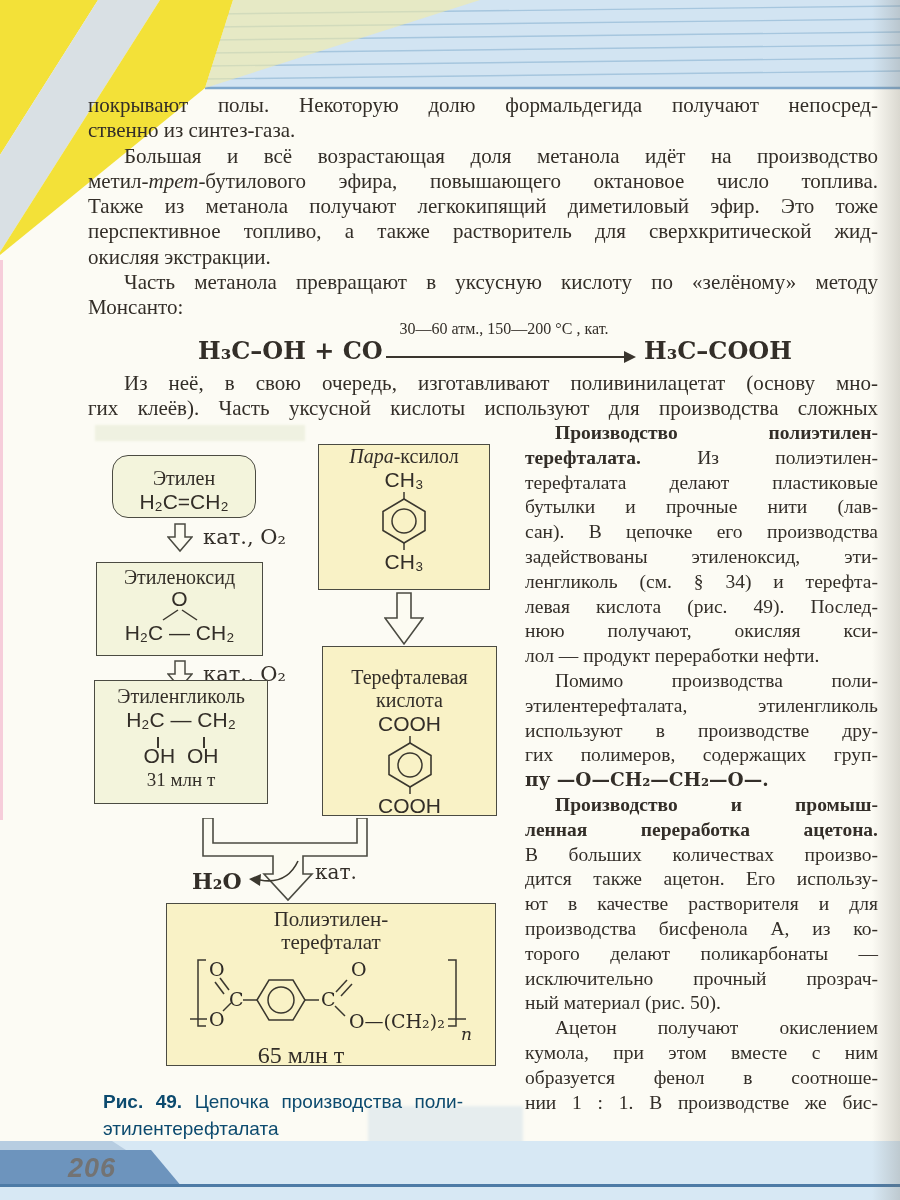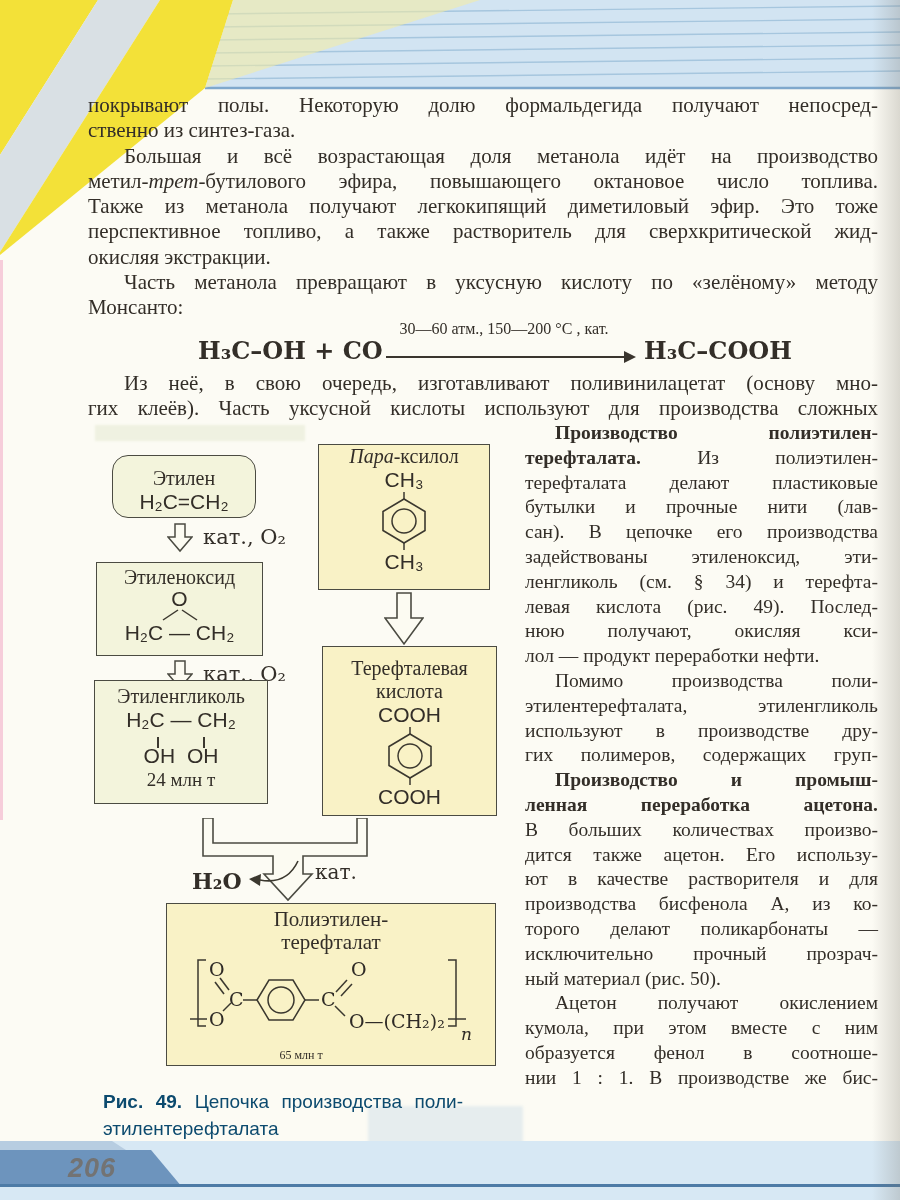--- a/index.html
+++ b/index.html
@@ -116,20 +116,21 @@
     <span class="line j">сан). В цепочке его производства</span>
     <span class="line j">задействованы этиленоксид, эти-</span>
     <span class="line j">ленгликоль (см. § 34) и терефта-</span>
     <span class="line j">левая кислота (рис. 49). Послед-</span>
     <span class="line j">нюю получают, окисляя кси-</span>
     <span class="line">лол — продукт переработки нефти.</span>
     <span class="line j ind">Помимо производства поли-</span>
     <span class="line j">этилентерефталата, этиленгликоль</span>
     <span class="line j">используют в производстве дру-</span>
     <span class="line j">гих полимеров, содержащих груп-</span>
+    <span class="line chem" style="font-size:18.5px">пу —O—CH₂—CH₂—O—.</span>
     <span class="line j ind b">Производство и промыш-</span>
     <span class="line j b">ленная переработка ацетона.</span>
     <span class="line j">В больших количествах произво-</span>
     <span class="line j">дится также ацетон. Его использу-</span>
     <span class="line j">ют в качестве растворителя и для</span>
     <span class="line j">производства бисфенола А, из ко-</span>
     <span class="line j">торого делают поликарбонаты —</span>
     <span class="line j">исключительно прочный прозрач-</span>
     <span class="line">ный материал (рис. 50).</span>
     <span class="line j ind">Ацетон получают окислением</span>
@@ -162,40 +163,40 @@
     <polygon points="8,1 18,1 18,14 25,14 13,28 1,14 8,14" fill="#fcfbf2" stroke="#4b4b42" stroke-width="1.5"></polygon>
   </svg>
   <div class="abs small-lab" style="left:203px;top:662px;">кат., O₂</div>
 
   <div class="fbox fill-a" style="left:94px;top:680px;width:174px;height:124px;padding-top:4px;">
     <div class="t">Этиленгликоль</div>
     <div class="f">H₂C — CH₂</div>
     <div class="pipe" style="left:62px;top:56px;"></div>
     <div class="pipe" style="left:108px;top:56px;"></div>
     <div class="f" style="margin-top:12px;word-spacing:6px;">OH OH</div>
-    <div class="t" style="font-size:19px;">24 млн т</div>
+    <div class="t" style="font-size:19px;">31 млн т</div>
   </div>
 
   <div class="fbox fill-b" style="left:318px;top:444px;width:172px;height:146px;">
     <div class="t"><span class="it">Пара</span><span>-ксилол</span></div>
     <div class="f">CH₃</div>
     <svg width="60" height="58" style="display:block;margin:0 auto;">
       <line x1="30" y1="0" x2="30" y2="7" stroke="#3b382f" stroke-width="1.5"></line>
       <polygon points="30,7 51,19.5 51,38.5 30,51 9,38.5 9,19.5" fill="none" stroke="#3b382f" stroke-width="1.6"></polygon>
       <circle cx="30" cy="29" r="12" fill="none" stroke="#3b382f" stroke-width="1.5"></circle>
       <line x1="30" y1="51" x2="30" y2="58" stroke="#3b382f" stroke-width="1.5"></line>
     </svg>
     <div class="f">CH₃</div>
   </div>
 
   <svg class="abs" style="left:384px;top:592px;" width="40" height="54">
     <polygon points="13,1 27,1 27,26 39,26 20,52 1,26 13,26" fill="#fcfbf2" stroke="#4b4b42" stroke-width="1.6"></polygon>
   </svg>
 
-  <div class="fbox fill-b" style="left:322px;top:646px;width:175px;height:170px;padding-top:10px;">
+  <div class="fbox fill-b" style="left:322px;top:646px;width:175px;height:170px;padding-top:19px;">
     <div class="t">Терефталевая</div>
     <div class="t">кислота</div>
     <div class="f">COOH</div>
     <svg width="60" height="58" style="display:block;margin:0 auto;">
       <line x1="30" y1="0" x2="30" y2="7" stroke="#3b382f" stroke-width="1.5"></line>
       <polygon points="30,7 51,19.5 51,38.5 30,51 9,38.5 9,19.5" fill="none" stroke="#3b382f" stroke-width="1.6"></polygon>
       <circle cx="30" cy="29" r="12" fill="none" stroke="#3b382f" stroke-width="1.5"></circle>
       <line x1="30" y1="51" x2="30" y2="58" stroke="#3b382f" stroke-width="1.5"></line>
     </svg>
     <div class="f">COOH</div>
@@ -232,21 +233,21 @@
         <line x1="275" y1="63" x2="293" y2="63"></line>
       </g>
       <text x="36" y="20" font-size="19">O</text>
       <text x="56" y="50" font-size="19">C</text>
       <text x="36" y="70" font-size="19">O</text>
       <text x="148" y="50" font-size="19">C</text>
       <text x="178" y="20" font-size="19">O</text>
       <text x="176" y="72" font-size="19">O—(CH₂)₂</text>
       <text x="288" y="84" font-size="17" font-style="italic">n</text>
     </svg>
-    <div class="t" style="font-size:12px;margin-top:-4px;margin-left:-60px;text-align:center;">65 млн т</div>
+    <div class="t" style="font-size:24px;margin-top:-4px;margin-left:-60px;text-align:center;">65 млн т</div>
   </div>
 
   <div class="abs caption">
     <span class="line j"><span class="b">Рис. 49.</span><span> Цепочка производства поли-</span></span>
     <span class="line">этилентерефталата</span>
   </div>
 
   <div class="footer-band"></div>
   <div class="footer-chevron"></div>
   <div class="page-badge"></div>

